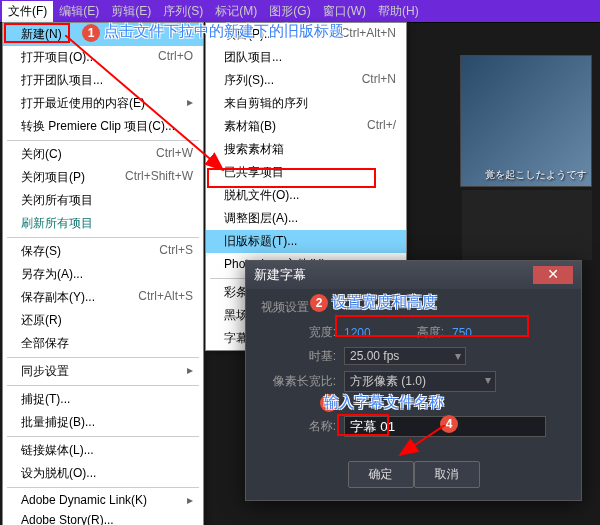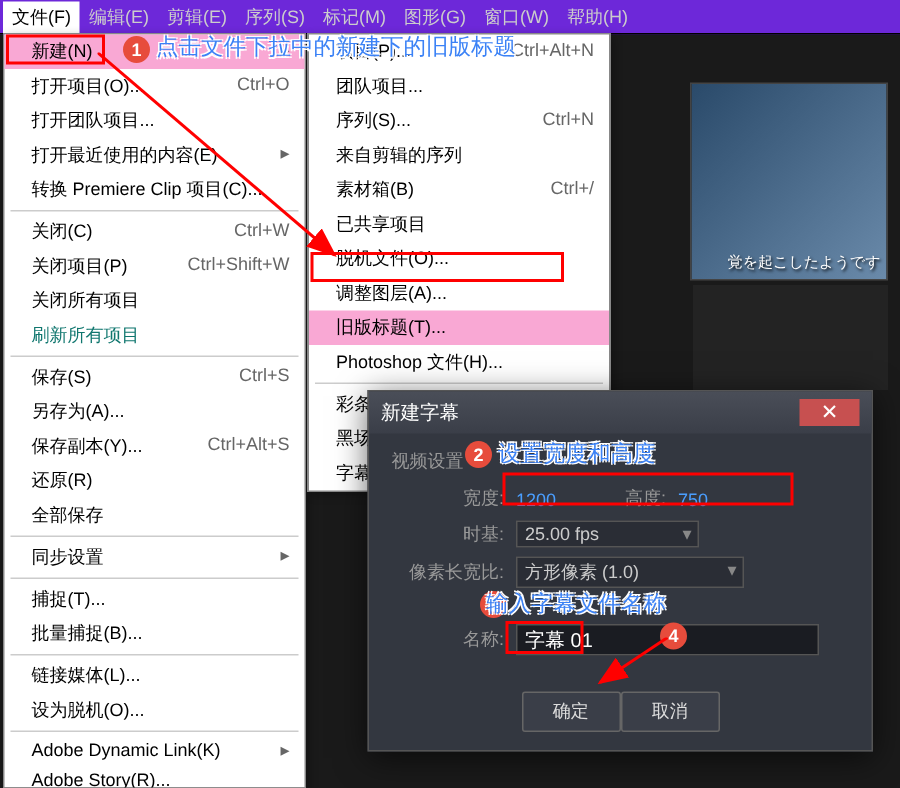--- a/index.html
+++ b/index.html
@@ -1,21 +1,21 @@
 <!DOCTYPE html>
 <html><head>
 <meta charset="utf-8">
 <style>
   body{margin:0;font-family:"Microsoft YaHei",Arial,sans-serif;font-size:12px;background:#1a1a1a;width:600px;height:525px;overflow:hidden;position:relative}
   .menubar{background:#6d28d9;color:#ccc;height:22px;display:flex;align-items:center;padding:0 2px;border-bottom:1px solid #000}
   .menubar span{padding:2px 6px;cursor:pointer}
   .menubar .active{background:#fff;color:#000}
   .dropdown{position:absolute;background:#fff;border:1px solid #888;box-shadow:2px 2px 6px rgba(0,0,0,.3);color:#000;min-width:200px}
   .dropdown .item{display:flex;justify-content:space-between;padding:3px 10px 3px 18px;white-space:nowrap;cursor:default}
-  .dropdown .item.hl{background:#f9a8d4;position:relative}
+  .dropdown .item.hl{background:#7dd3fc;position:relative}
   .dropdown .item.disabled{color:#0f766e}
   .dropdown .sep{height:1px;background:#ccc;margin:2px 4px}
   .dropdown .item .sc{color:#666;margin-left:20px}
   .dropdown .item .arrow{color:#666}
   .dd1{top:22px;left:2px;width:200px}
   .dd2{top:22px;left:205px;width:170px}
   .redbox{position:absolute;border:2px solid red;pointer-events:none}
   .circle{position:absolute;width:18px;height:18px;border-radius:50%;background:#e74c3c;color:#fff;font-weight:bold;text-align:center;line-height:18px;font-size:12px;pointer-events:none}
   .anno{position:absolute;color:#3b82f6;font-weight:normal;font-size:15px;text-shadow:1px 1px 0 #fff,-1px -1px 0 #fff,1px -1px 0 #fff,-1px 1px 0 #fff;pointer-events:none}
   .dialog{position:absolute;top:260px;left:245px;width:335px;background:#333740;border:1px solid #555;box-shadow:0 4px 20px rgba(0,0,0,.6)}
@@ -149,20 +149,23 @@
       <span class="sc">Ctrl+N</span>
     </div>
     <div class="item">
       <span>来自剪辑的序列</span>
     </div>
     <div class="item">
       <span>素材箱(B)</span>
       <span class="sc">Ctrl+/</span>
     </div>
     <div class="item">
+      <span>搜索素材箱</span>
+    </div>
+    <div class="item">
       <span>已共享项目</span>
     </div>
     <div class="item">
       <span>脱机文件(O)...</span>
     </div>
     <div class="item">
       <span>调整图层(A)...</span>
     </div>
     <div class="item hl">
       <span>旧版标题(T)...</span>

